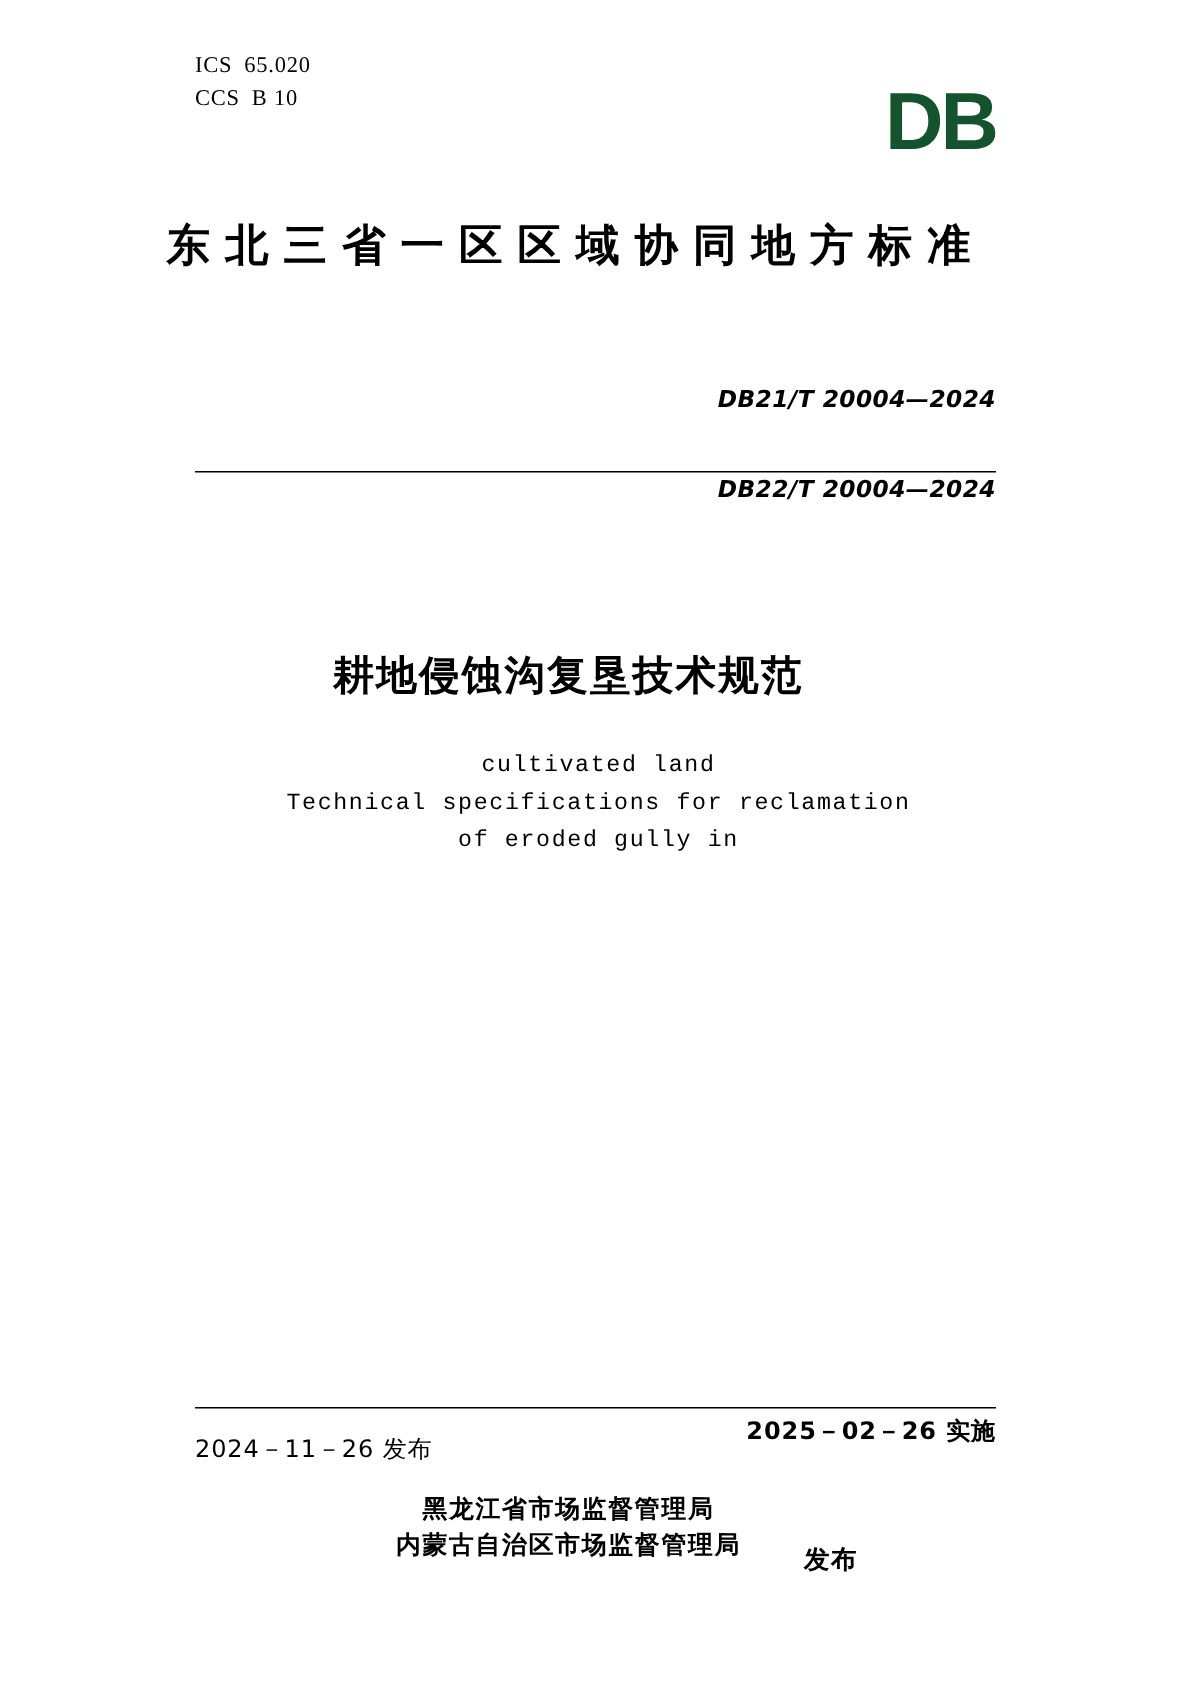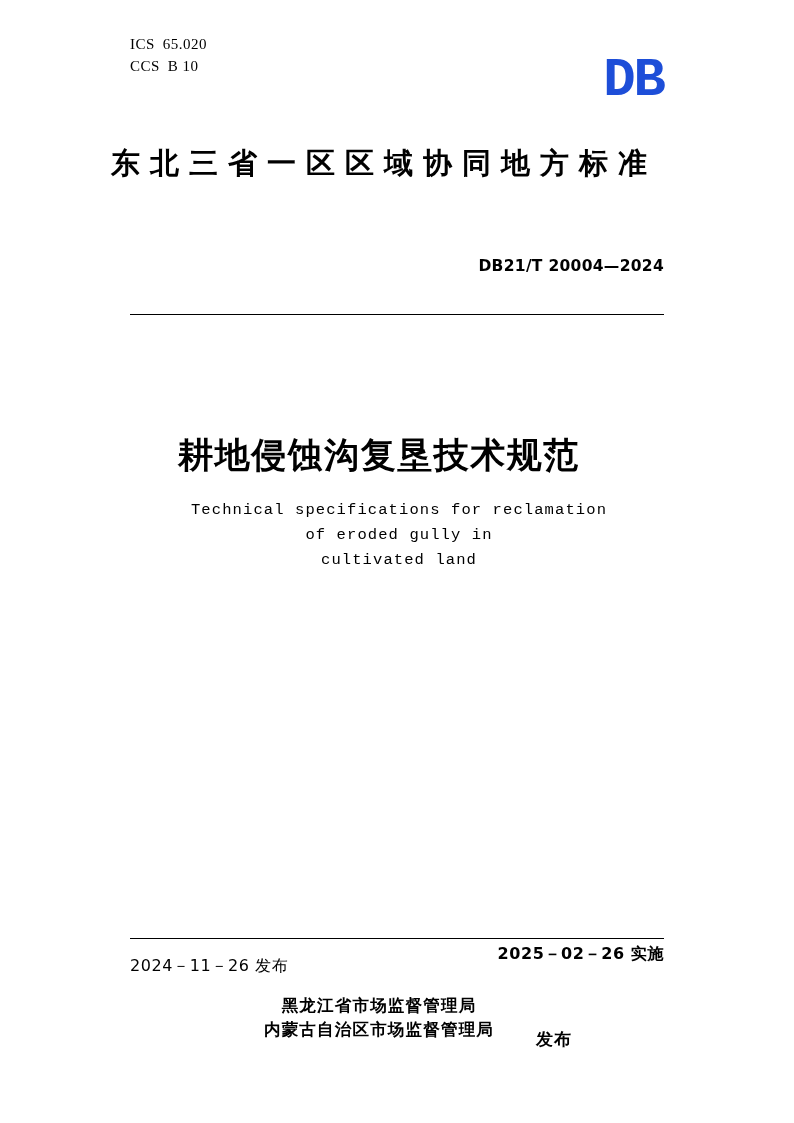--- a/index.html
+++ b/index.html
@@ -39,26 +39,26 @@
     white-space: pre;
   }
   .ics-line .lbl { letter-spacing: 0.5px; }
   .ics-line .val { margin-left: 8px; }
 
   
   .db-logo {
     position: absolute;
     right: 52px;
     top: 54px;
-    font-family: Liberation Mono, monospace;
+    font-family: Liberation Sans, sans-serif;
     font-weight: 900;
     font-size: 54px;
     line-height: 54px;
     letter-spacing: -2px;
-    color: #1d4ed8;
+    color: #14532d;
   }
 
   
   .family-title {
     position: absolute;
     left: 0;
     right: 0;
     top: 144px;
     text-align: center;
     font-family: "DejaVu Sans", sans-serif;
@@ -74,20 +74,21 @@
     position: absolute;
     right: 52px;
     top: 216px;
     text-align: right;
     font-family: "DejaVu Sans", sans-serif;
     font-weight: 700;
     font-size: 15.5px;
     line-height: 20px;
     letter-spacing: 0.3px;
     white-space: pre;
+    font-style: italic;
   }
 
   
   .rule-top {
     position: absolute;
     left: 88px;
     right: 52px;
     top: 314px;
     border-top: 1.6px solid #000;
   }
@@ -101,21 +102,21 @@
 
   
   .doc-title-cn {
     position: absolute;
     left: 0;
     right: 0;
     top: 432px;
     text-align: center;
     font-family: "DejaVu Sans", sans-serif;
     font-weight: 700;
-    font-size: 35px;
+    font-size: 27px;
     letter-spacing: 1.5px;
   }
 
   
   .doc-title-en {
     position: absolute;
     left: 140px;
     right: 100px;
     top: 498px;
     text-align: center;
@@ -188,29 +189,30 @@
     <div class="ics-line"><span class="lbl">ICS</span><span class="val">65.020</span></div>
     <div class="ics-line"><span class="lbl">CCS</span><span class="val">B 10</span></div>
   </div>
 
   <div class="db-logo">DB</div>
 
   <div class="family-title">东北三省一区区域协同地方标准</div>
 
   <div class="std-numbers">
     <div>DB21/T 20004—2024</div>
+    <div>DB22/T 20004—2024</div>
   </div>
 
   <div class="rule-top"></div>
   <div class="rule-bottom"></div>
 
   <div class="doc-title-cn">耕地侵蚀沟复垦技术规范</div>
   <div class="doc-title-en">
+    <div>cultivated land</div>
     <div>Technical specifications for reclamation of eroded gully in</div>
-    <div>cultivated land</div>
   </div>
 
   <div class="date-issue">2024－11－26 发布</div>
   <div class="date-effective">2025－02－26 实施</div>
 
   <div class="publishers">
     <span class="pub-wrap">
       <span class="pub-list">
         <div>黑龙江省市场监督管理局</div>
         <div>内蒙古自治区市场监督管理局</div>

